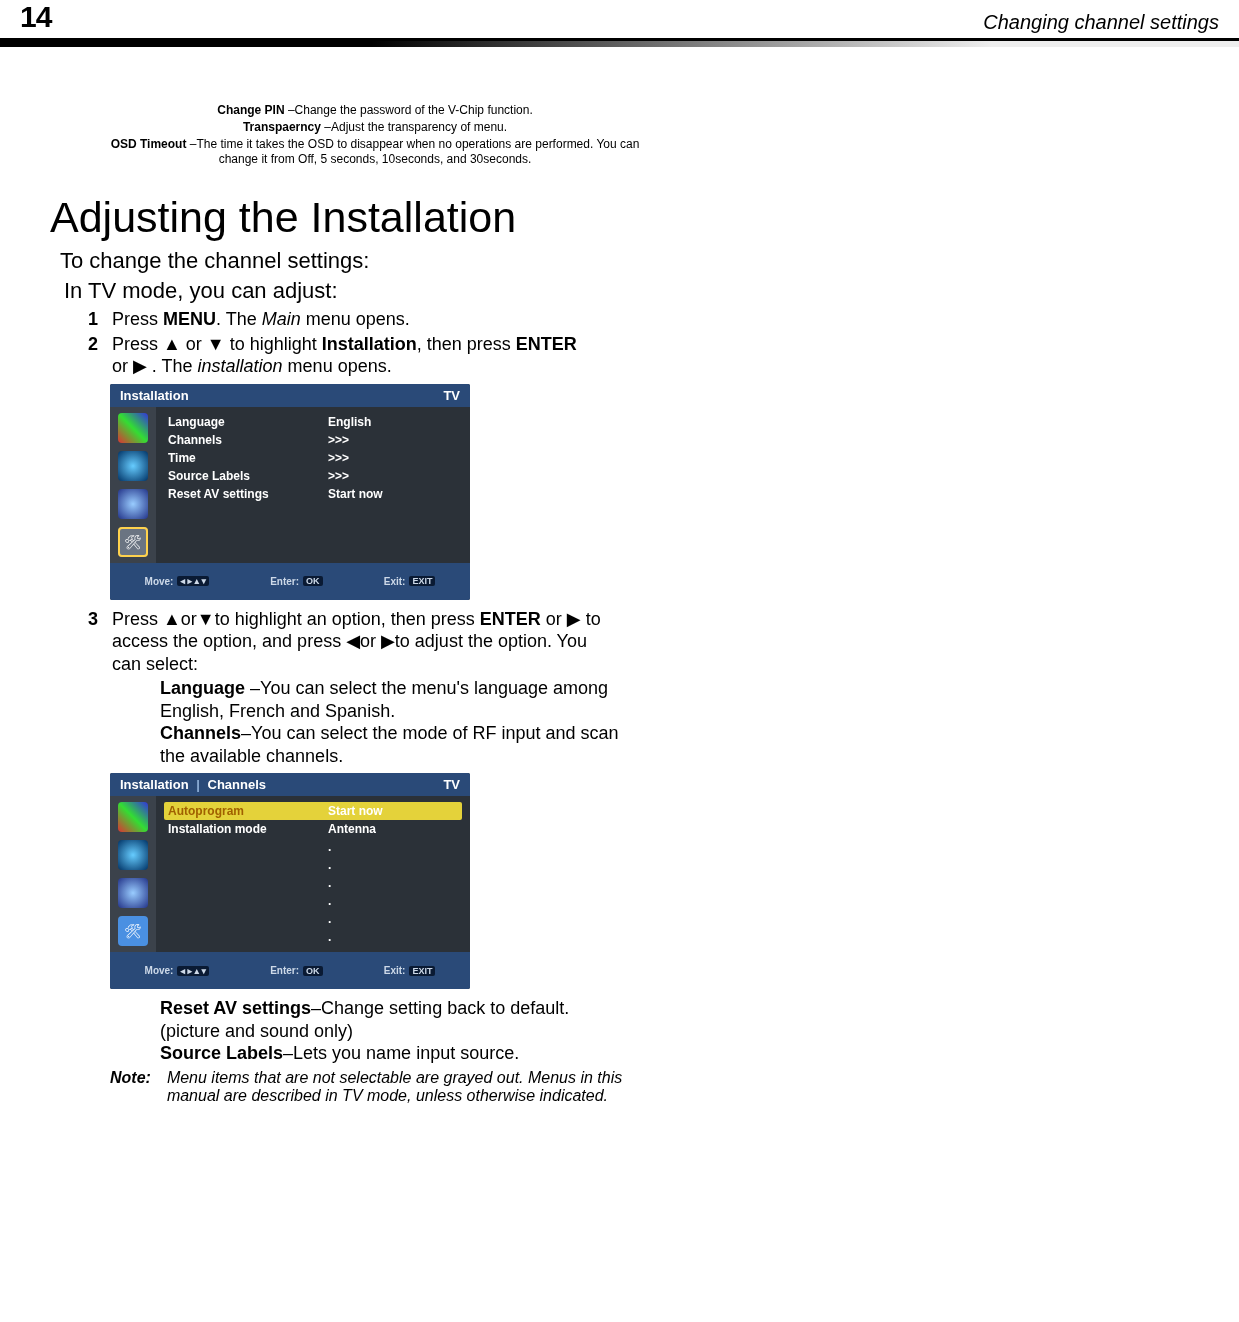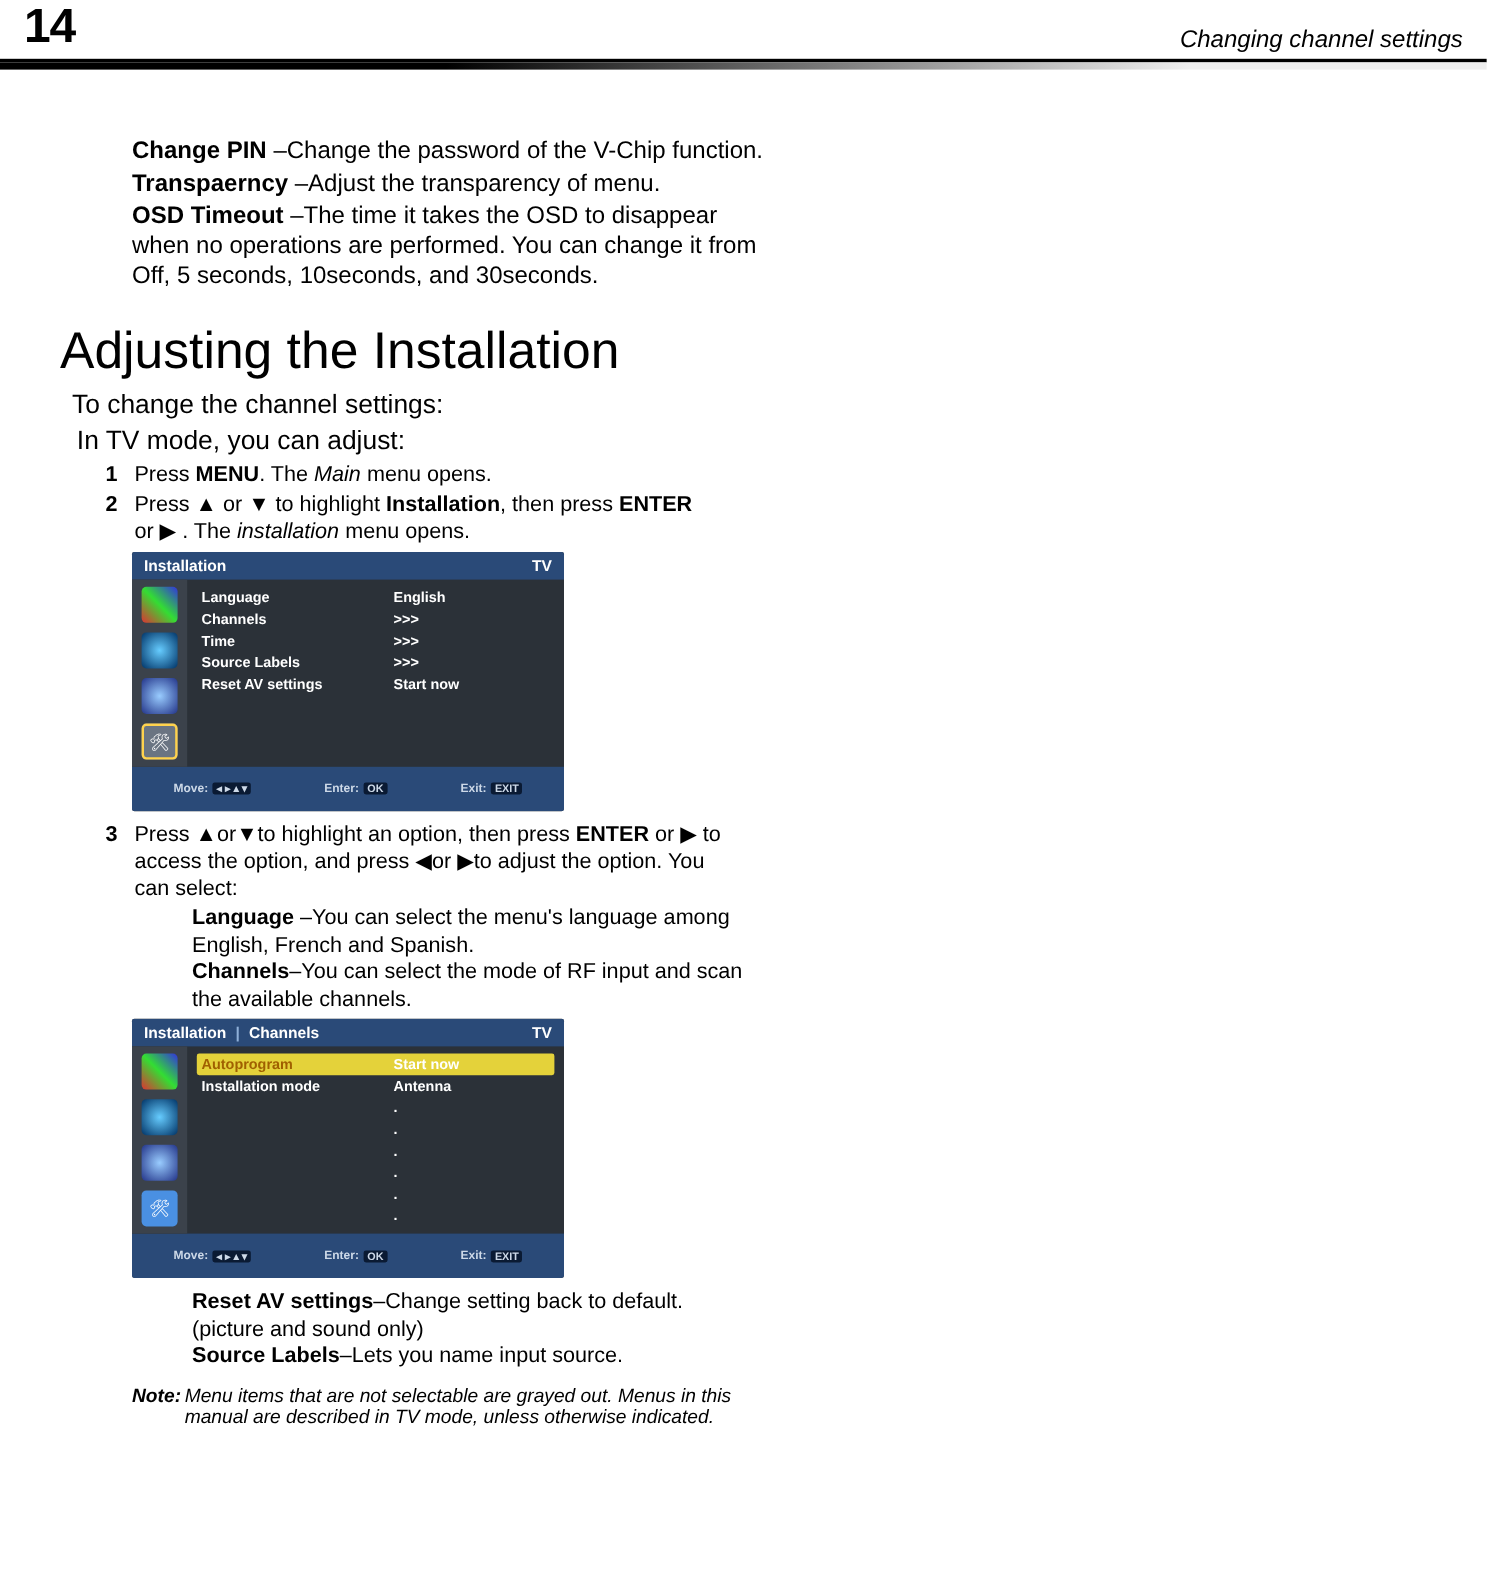--- a/index.html
+++ b/index.html
@@ -19,37 +19,37 @@
     position: relative;
   }
   .page-header::after {
     content: "";
     position: absolute;
     left: 0; right: 0; bottom: -9px;
     height: 6px;
     background: linear-gradient(to right, #000 30%, #eee 80%);
   }
   .page-num {
-    font-size: 40px;
+    font-size: 30px;
     font-weight: bold;
     letter-spacing: -1px;
     text-align: center;
   }
   .header-title {
     font-size: 20px;
     font-style: italic;
   }
 
   .content {
     padding: 60px 50px 40px 50px;
   }
 
   .para-block { margin-left: 60px; max-width: 530px; }
   .term { font-weight: bold; }
-  .line { font-size: 20px; line-height: 1.25; margin: 2px 0; }
+  .line { font-size: 12px; line-height: 1.25; margin: 2px 0; text-align: center; }
 
   h1.section-title {
     font-size: 43px;
     font-weight: normal;
     margin: 26px 0 6px 0;
   }
 
   .sub-bold { font-size: 22px; font-weight: normal; margin: 4px 0 0 10px; }
 
   .step-list {
@@ -138,21 +138,21 @@
     padding: 13px 4px;
     font-size: 10px;
     font-weight: bold;
     color: #cdd9e8;
   }
   .osd-footer .grp { display:flex; gap:4px; align-items:center; }
   .tinybox { background:#0a1a33; padding:0 3px; border-radius:2px; font-size:9px; }
 
   .desc-block { margin-left: 110px; max-width: 470px; font-size: 18px; line-height:1.25; }
 
-  .note-block { margin-left: 60px; display:flex; gap:3px; font-size:16px; margin-top:14px; }
+  .note-block { margin-left: 60px; display:flex; gap:16px; font-size:16px; margin-top:4px; }
   .note-label { font-weight:bold; font-style:italic; }
   .note-text { font-style: italic; max-width: 470px; }
 </style>
 </head>
 <body>
 
 <div class="page-header">
   <div class="page-num">14</div>
   <div class="header-title">Changing channel settings</div>
 </div>

